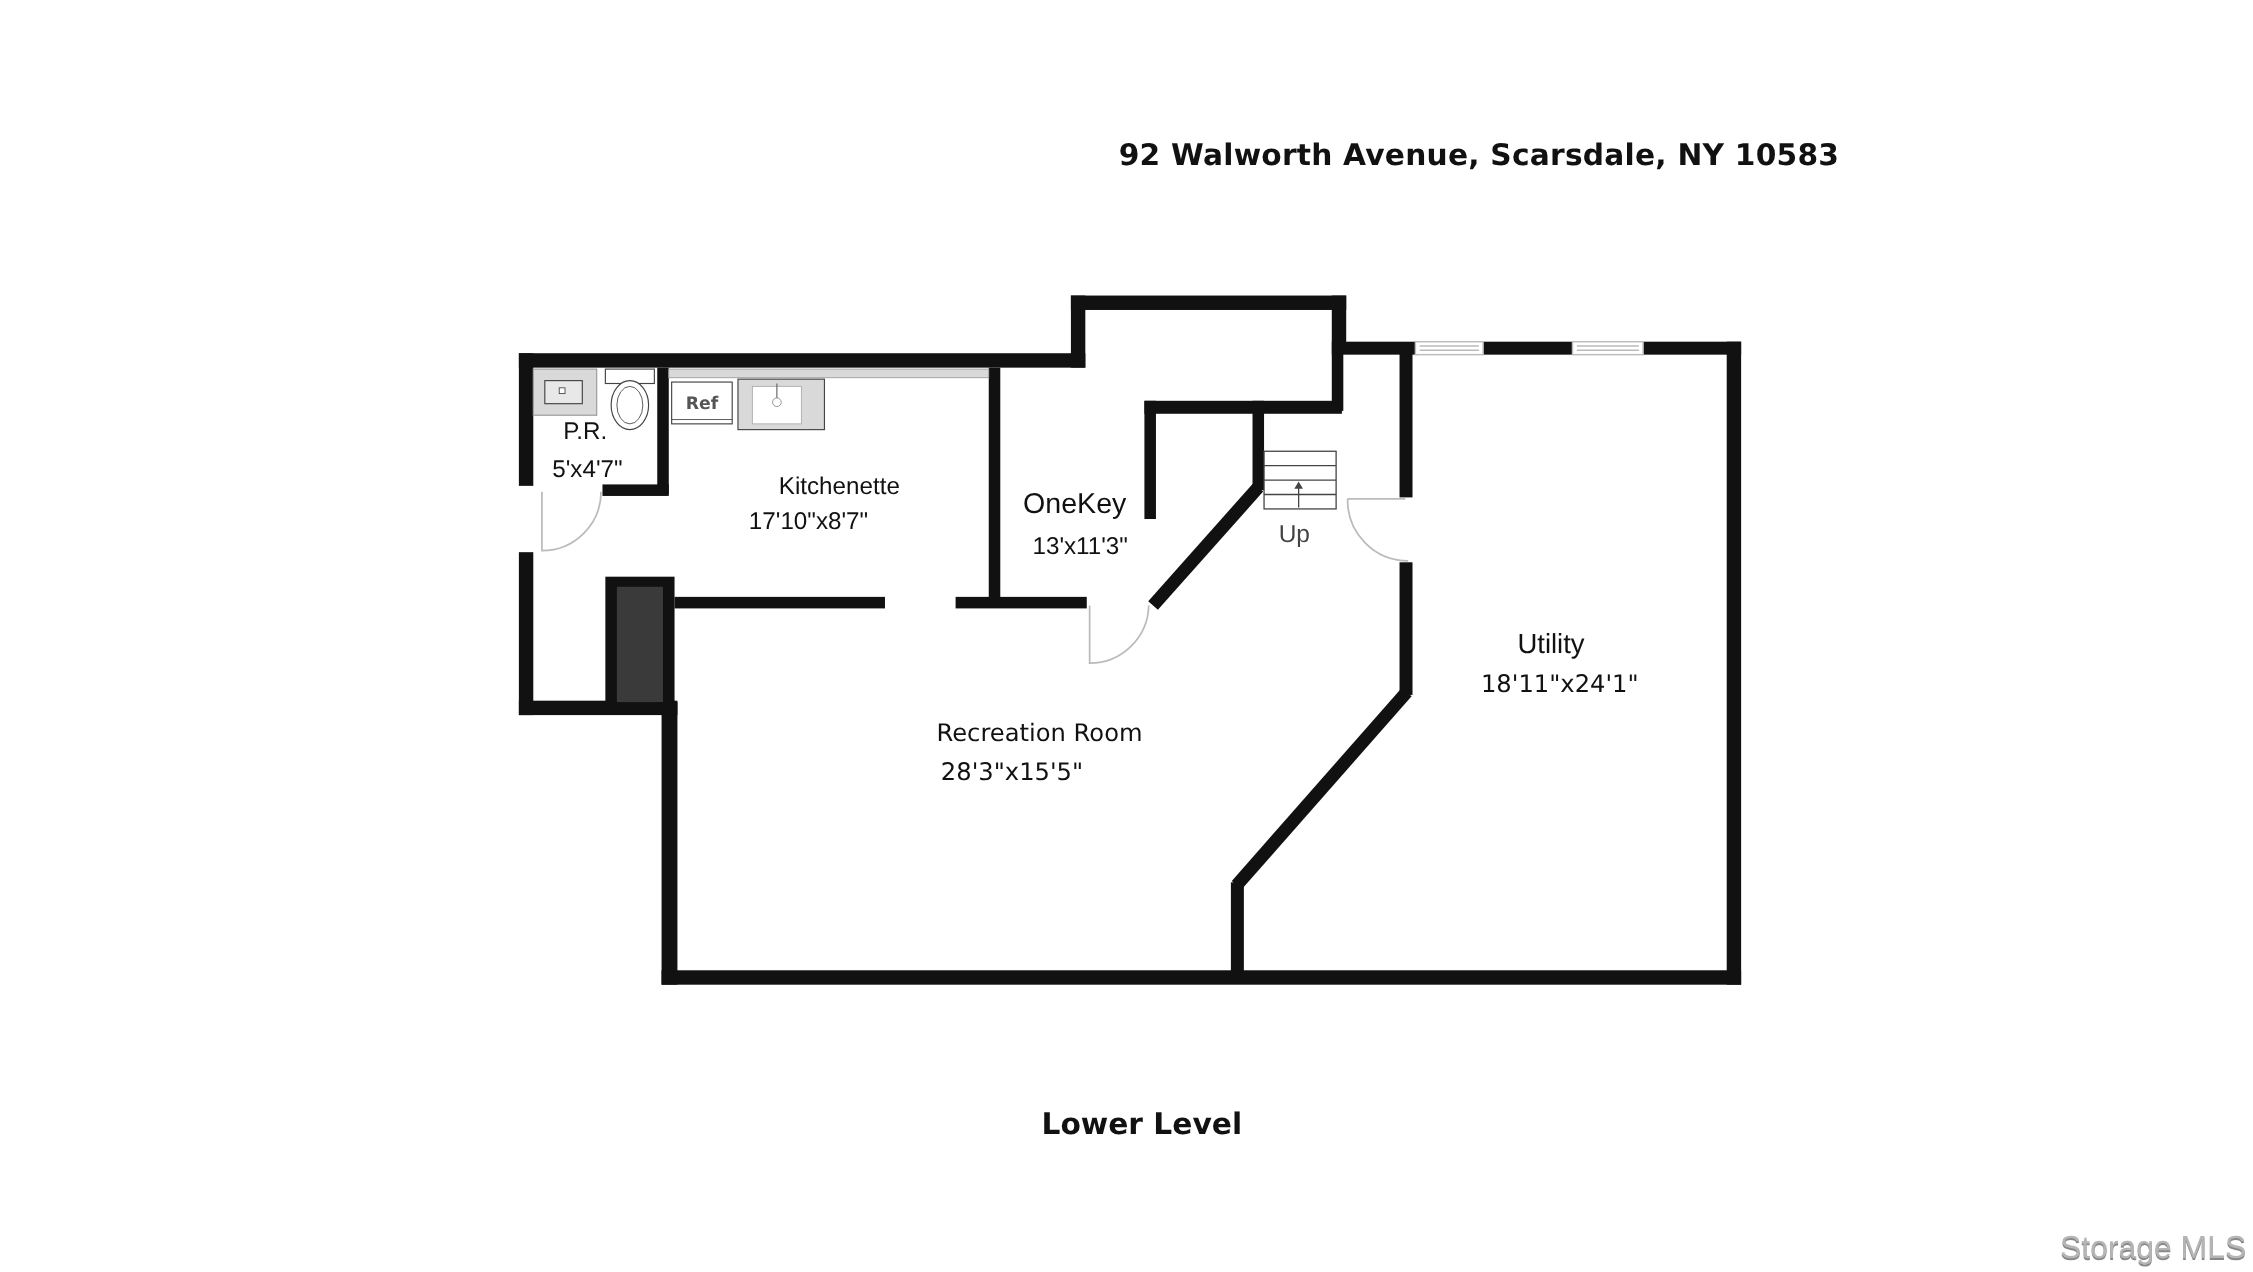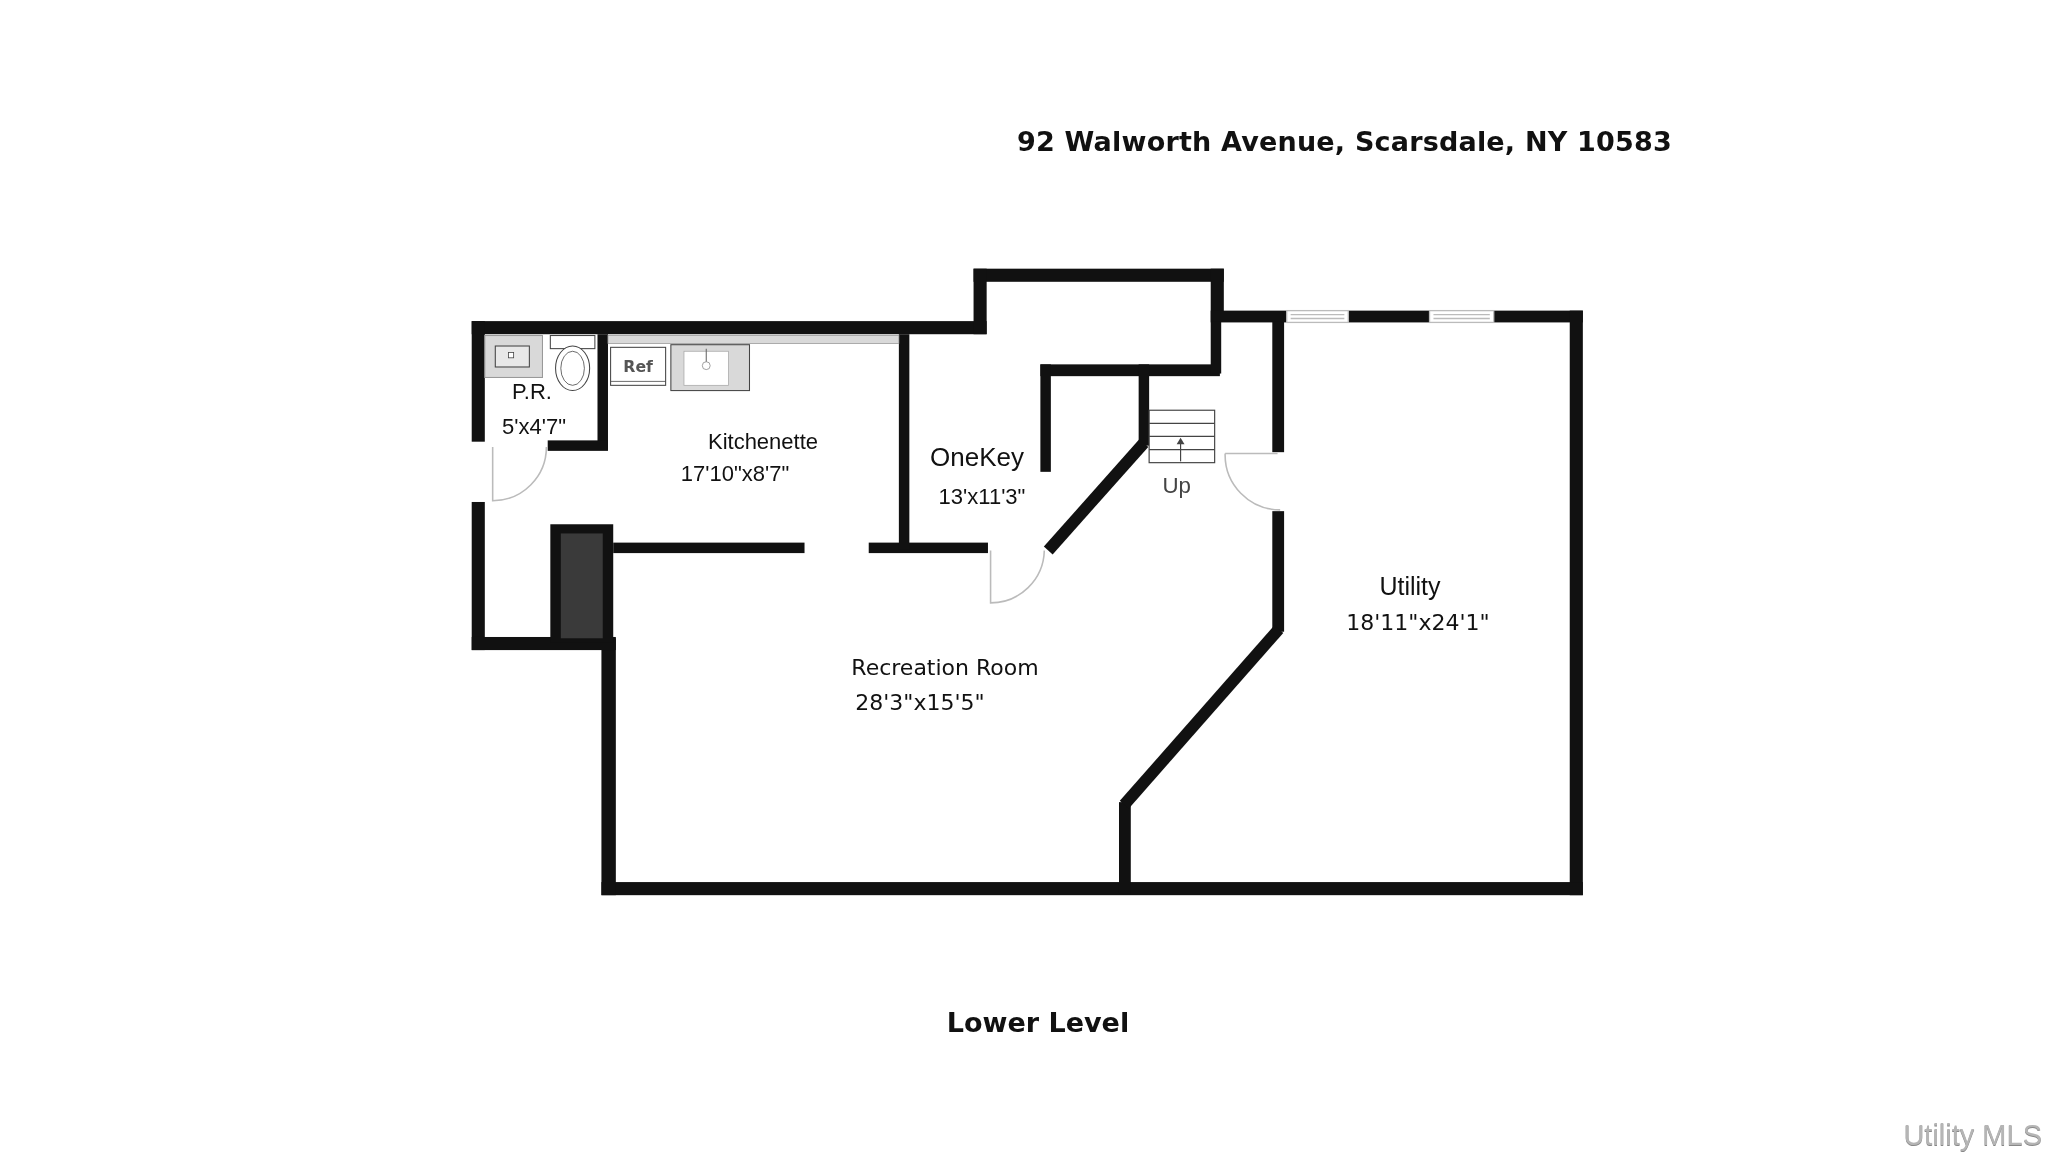--- a/index.html
+++ b/index.html
@@ -121,13 +121,13 @@
 <div class="lbl sans" style="left:977px;top:444px;font-size:26px;">OneKey</div>
 <div class="lbl sans" style="left:982px;top:486px;font-size:22px;">13'x11'3"</div>
 
 <div class="lbl dv" style="left:920px;top:657px;font-size:22px;margin-left:25px;">Recreation Room</div>
 <div class="lbl dv" style="left:920px;top:692px;font-size:22px;">28'3"x15'5"</div>
 
 <div class="lbl sans" style="left:1410px;top:574px;font-size:25px;">Utility</div>
 <div class="lbl dv" style="left:1418px;top:612px;font-size:22px;">18'11"x24'1"</div>
 
 <div class="level">Lower Level</div>
-<div class="watermark">Utility MLS</div>
+<div class="watermark">Storage MLS</div>
 
 </body></html>

